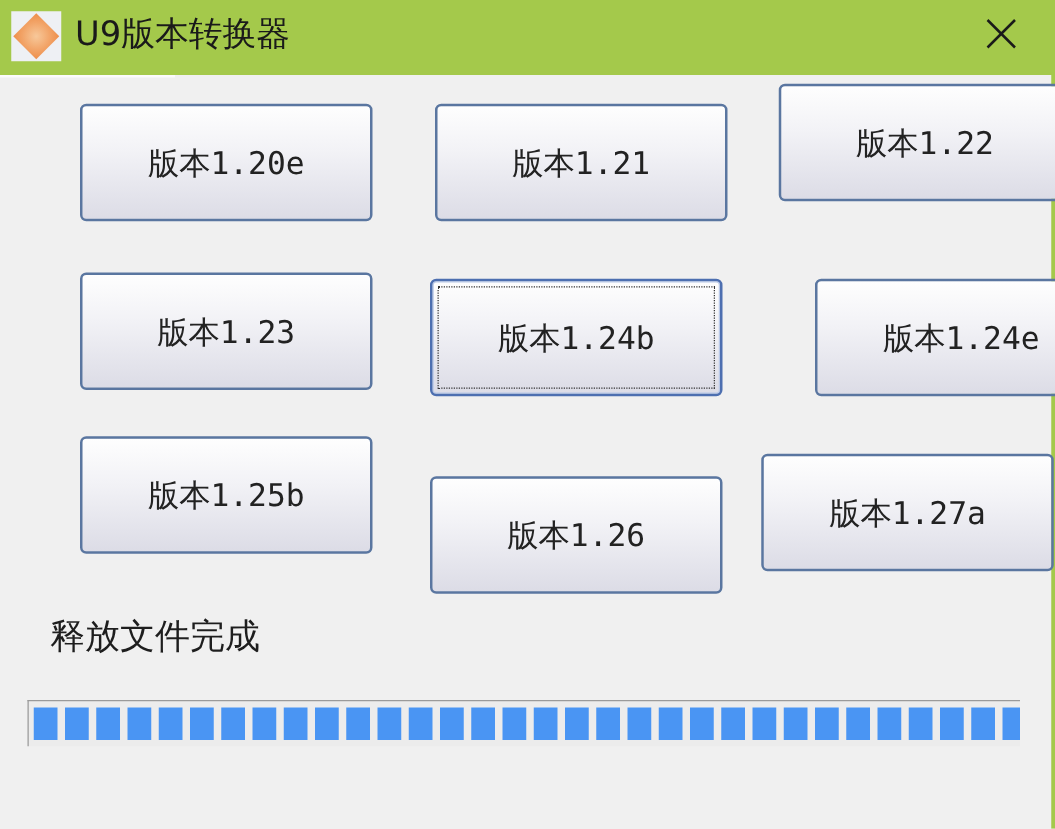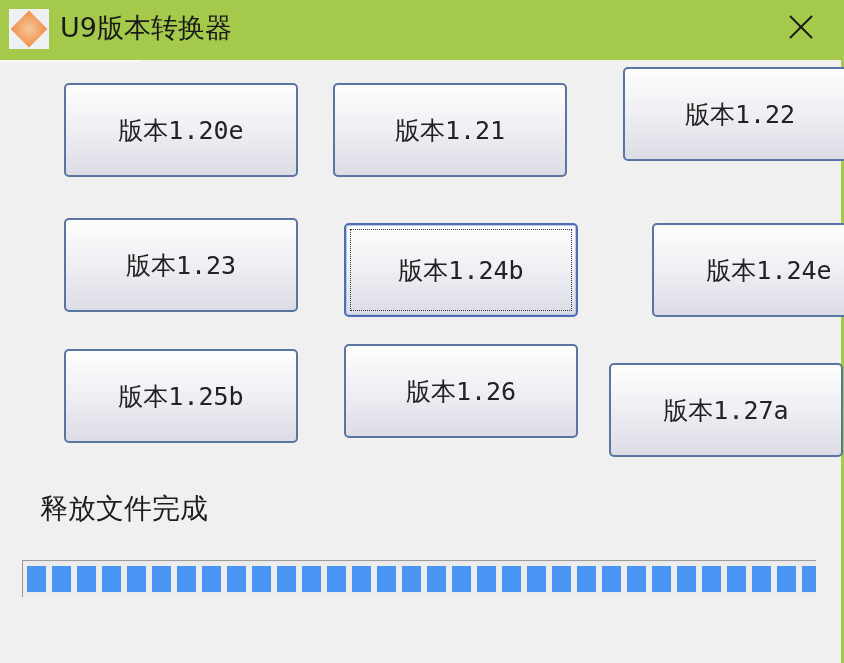--- a/index.html
+++ b/index.html
@@ -40,42 +40,42 @@
       <line x1="32" y1="8" x2="10" y2="30" stroke="#1a1a1a" stroke-width="2"></line>
     </svg>
   </div>
 </div>
 <div class="topline"></div>
 <div class="rborder"></div>
 
 <div class="btn" style="left:24px;top:83px">
     <span>版本1.20e</span>
   </div>
-<div class="btn" style="left:293px;top:83px">
+<div class="btn" style="left:308px;top:83px">
     <span>版本1.21</span>
   </div>
 <div class="btn" style="left:583px;top:67px">
     <span>版本1.22</span>
   </div>
 
 <div class="btn" style="left:24px;top:218px">
     <span>版本1.23</span>
   </div>
 <div class="btn focused" style="left:304px;top:223px">
     <div class="focus-ring"></div>
     <span>版本1.24b</span>
   </div>
 <div class="btn" style="left:612px;top:223px">
     <span>版本1.24e</span>
   </div>
 
 <div class="btn" style="left:24px;top:349px">
     <span>版本1.25b</span>
   </div>
-<div class="btn" style="left:304px;top:344px">
+<div class="btn" style="left:304px;top:381px">
     <span>版本1.26</span>
   </div>
 <div class="btn" style="left:569px;top:363px">
     <span>版本1.27a</span>
   </div>
 
 <div class="status">释放文件完成</div>
 
 <div class="progress">
   <div class="seg-wrap" id="segs">

